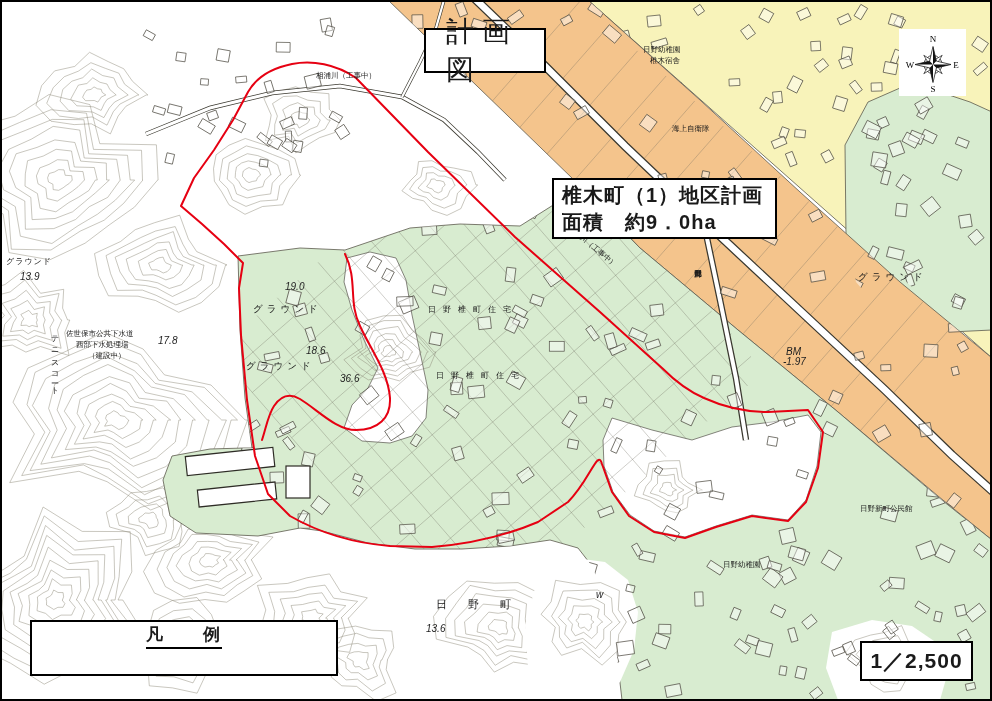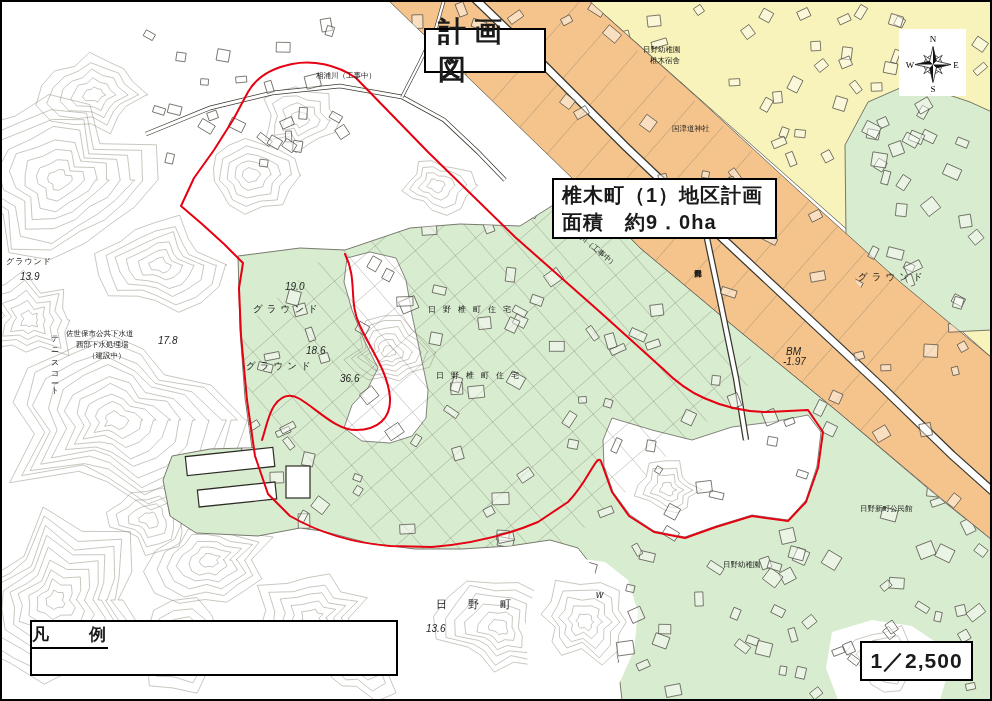--- a/index.html
+++ b/index.html
@@ -27,24 +27,24 @@
   .frame{fill:none;stroke:#000;stroke-width:2;}
   
   .ml{position:absolute;font-size:9px;color:var(--ink);letter-spacing:1px;white-space:nowrap;z-index:2;line-height:1;}
   .ml.sp{letter-spacing:4px;font-size:9.5px;}
   .ml.sp8{font-size:8px;letter-spacing:7px;}
   .ml.s7{font-size:7.5px;letter-spacing:0;}
   .ml.v{writing-mode:vertical-rl;}
   .ml.num{font-size:10px;font-style:italic;color:#222;letter-spacing:0;}
   
   .box{position:absolute;background:#fff;border:2px solid #000;z-index:3;display:flex;align-items:center;justify-content:center;box-sizing:border-box;}
-  .title-box{left:424px;top:28px;width:122px;height:45px;font-size:28px;font-weight:bold;letter-spacing:8px;padding-left:12px;}
+  .title-box{left:424px;top:28px;width:122px;height:45px;font-size:28px;font-weight:normal;letter-spacing:8px;padding-left:20px;}
   .info-box{left:552px;top:178px;width:225px;height:61px;flex-direction:column;align-items:flex-start;justify-content:center;padding:2px 8px;font-size:20px;font-weight:600;line-height:1.32;letter-spacing:1px;}
   .compass-box{left:899px;top:29px;width:67px;height:67px;border:none;background:#fff;}
-  .legend-box{left:30px;top:620px;width:368px;height:56px;flex-direction:column;align-items:flex-start;justify-content:flex-start;padding:0;}
+  .legend-box{left:30px;top:620px;width:308px;height:56px;flex-direction:column;align-items:center;justify-content:flex-start;padding:0;}
   .legend-header{height:25px;border-bottom:2px solid #000;display:flex;align-items:center;justify-content:center;font-size:17px;font-weight:bold;letter-spacing:2px;}
   .legend-row{flex:1;display:flex;}
   .legend-label{width:160px;border-right:2px solid #000;display:flex;align-items:center;justify-content:center;font-size:17px;font-weight:bold;letter-spacing:1px;}
   .legend-swatch-cell{flex:1;display:flex;align-items:center;justify-content:center;}
   .legend-swatch{width:136px;height:15px;border:3px solid var(--red);background:#fff;}
   .scale-box{left:860px;top:641px;width:113px;height:40px;font-size:21px;font-weight:600;letter-spacing:1px;text-align:right;}
   .compass-box svg{display:block;margin:auto;}
   .compass-letter{font-family:"Liberation Serif",serif;font-size:9px;fill:#000;text-anchor:middle;}
 </style>
 </head>
@@ -765,21 +765,21 @@
 
   <span class="ml sp" style="left:253px;top:304px">グラウンド</span>
   <span class="ml sp" style="left:246px;top:361px">グラウンド</span>
   <span class="ml sp" style="left:858px;top:272px">グラウンド</span>
   <span class="ml v" style="left:50px;top:330px;font-size:8px;letter-spacing:3px">テニスコート</span>
   <span class="ml s7" style="left:66px;top:330px">佐世保市公共下水道</span>
   <span class="ml s7" style="left:76px;top:341px">西部下水処理場</span>
   <span class="ml s7" style="left:88px;top:352px">（建設中）</span>
   <span class="ml s7" style="left:643px;top:46px">日野幼稚園</span>
   <span class="ml s7" style="left:650px;top:57px">椎木宿舎</span>
-  <span class="ml s7" style="left:672px;top:125px">国津道神社</span>
+  <span class="ml s7" style="left:672px;top:125px">海上自衛隊</span>
   <span class="ml v s7" style="left:694px;top:264px">日野郵便局</span>
   <span class="ml sp8" style="left:428px;top:306px">日野椎町住宅</span>
   <span class="ml sp8" style="left:436px;top:372px">日野椎町住宅</span>
   <span class="ml" style="left:436px;top:599px;font-size:11px;letter-spacing:5px">日　野　町</span>
   <span class="ml s7" style="left:723px;top:561px">日野幼稚園</span>
   <span class="ml s7" style="left:860px;top:505px">日野新町公民館</span>
   <span class="ml s7" style="left:316px;top:72px">相浦川（工事中）</span>
   <span class="ml s7" style="left:556px;top:240px;transform:rotate(40deg)">川之上川（工事中）</span>
   <span class="ml num" style="left:786px;top:347px">BM</span>
   <span class="ml num" style="left:783px;top:357px">-1.97</span>

